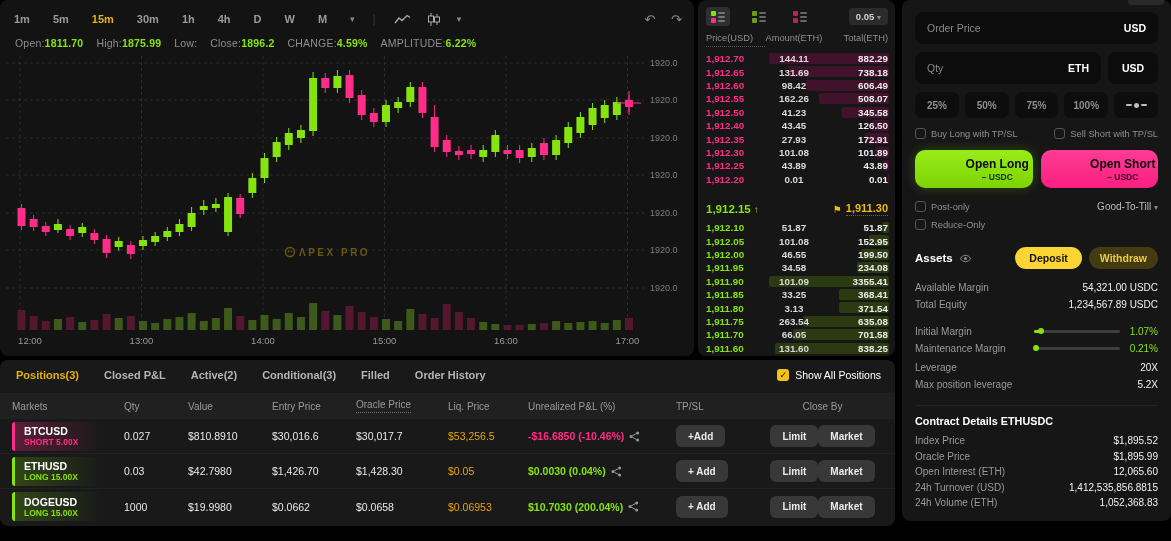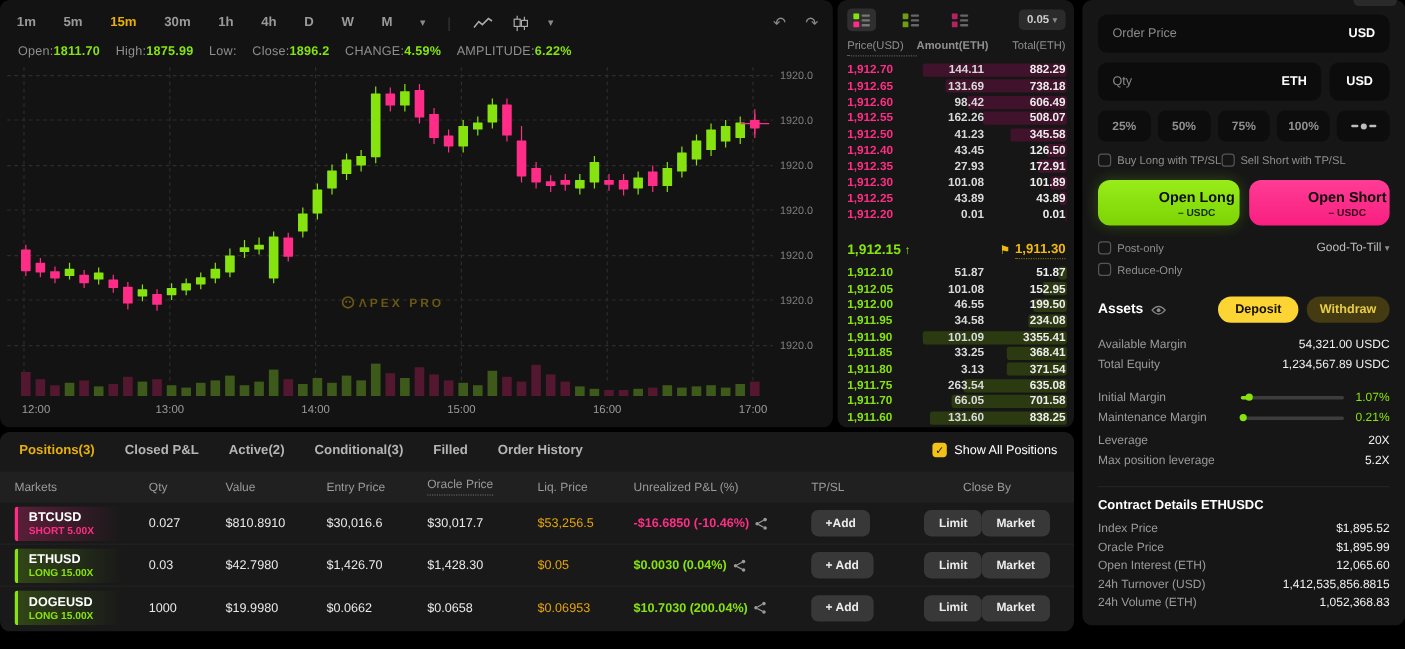--- a/index.html
+++ b/index.html
@@ -28,29 +28,29 @@
   #ob-panel { left:698px; top:0; width:197px; height:356px; background:#161616; }
   .ob-top { position:absolute; top:7px; left:8px; right:7px; display:flex; align-items:center;gap:12px; }
   .ob-toggle { width:24px; height:19px; display:flex; align-items:center; justify-content:center;
                border-radius:4px; margin-right:5px; cursor:pointer; }
   .ob-toggle.sel { background:#2f2f2f; }
   .ob-prec { margin-left:auto; background:#2b2b2b; border-radius:4px; font-size:9.5px; color:#cfcfcf;
              padding:3px 7px; cursor:pointer; font-weight:600; }
   .ob-prec .caret { color:#8a8a8a; font-size:8px; }
   .ob-head { position:absolute; top:33px; left:8px; right:7px; display:flex; font-size:9.3px; color:#8f8f8f; }
   .ob-head .h1 { width:62px; border-bottom:1px dotted #5a5a5a; padding-bottom:3px; }
-  .ob-head .h2 { flex:1; text-align:right; padding-right:12px;font-weight:bold; }
+  .ob-head .h2 { flex:1; text-align:right; padding-right:12px; }
   .ob-head .h3 { width:56px; text-align:right; }
   .ob-rows { position:absolute; left:0; right:0; }
   #ask-rows { top:52px; } #bid-rows { top:221px; }
   .ob-row { position:relative; display:flex; align-items:center; height:13.4px;
             padding:0 7px 0 8px; font-size:9.8px; font-weight:700; cursor:pointer; }
   .obp { width:62px; z-index:1; }
   .obp.ask { color:var(--pink); } .obp.bid { color:var(--green); }
-  .oba { flex:1; text-align:right; padding-right:12px; color:#d9d9d9; z-index:1; }
+  .oba { flex:1; text-align:center; padding-right:12px; color:#d9d9d9; z-index:1; }
   .obt { width:56px; text-align:right; color:#ececec; z-index:1; }
   .depth { position:absolute; right:6px; top:1px; height:11px; border-radius:2px; }
   .depth.ask { background:#41122b; } .depth.bid { background:#2c3a12; }
   .ob-mid { position:absolute; top:200px; left:8px; right:7px; height:18px;
             display:flex; align-items:center; }
   .ob-mid .mp { color:var(--green); font-size:11.5px; font-weight:700; }
   .ob-mid .arrow { color:var(--green); font-size:10px; margin-left:3px; }
   .ob-mid .flagwrap { margin-left:auto; display:flex; align-items:center; gap:4px; }
   .ob-mid .flag { color:var(--yellow); font-size:10px; }
   .ob-mid .fp { color:var(--yellow); font-size:11px; font-weight:700;
@@ -70,21 +70,21 @@
   .usd-toggle { width:50px; height:32px; background:#0c0c0c; border-radius:8px; border:none;
                 color:#fff; font-size:10.5px; font-weight:700; cursor:pointer;
                 font-family:inherit; }
   .pct-row { display:flex; gap:6px; margin-top:8px; }
   .pct-btn { flex:1; height:26px; background:#0d0d0d; border:none; border-radius:7px; color:#8f8f8f;
              font-size:10px; font-weight:600; cursor:pointer; font-family:inherit;
              display:flex; align-items:center; justify-content:center; }
   .slider-glyph { display:flex; align-items:center; gap:2px; }
   .slider-glyph i { display:block; width:6px; height:2px; background:#bdbdbd; border-radius:1px; }
   .slider-glyph b { display:block; width:5px; height:5px; background:#bdbdbd; border-radius:50%; }
-  .tpsl-row { display:flex; margin-top:10px; }
+  .tpsl-row { display:flex; justify-content:space-between; margin-top:10px; }
   .cb-label { display:flex; align-items:center; gap:5px; font-size:9.3px; color:#8f8f8f; cursor:pointer; }
   .cb { width:11px; height:11px; border:1.5px solid #565656; border-radius:3px; flex:none; }
   .open-row { display:flex; gap:8px; margin-top:11px; }
   .open-btn { flex:1; height:38px; border:none; border-radius:10px; cursor:pointer;
               display:flex; flex-direction:column; align-items:center; justify-content:center;
               font-family:inherit;padding-left:47px; }
   .open-btn .t { font-size:12px; font-weight:800; color:#0a0a0a; }
   .open-btn .s { font-size:8.5px; font-weight:700; color:#143003; margin-top:1px; }
   #open-long { background:linear-gradient(180deg,#97ec19,#7ed305); box-shadow:0 0 12px rgba(134,227,15,.25); }
   #open-short { background:linear-gradient(180deg,#ff3c95,#f91f80); }

